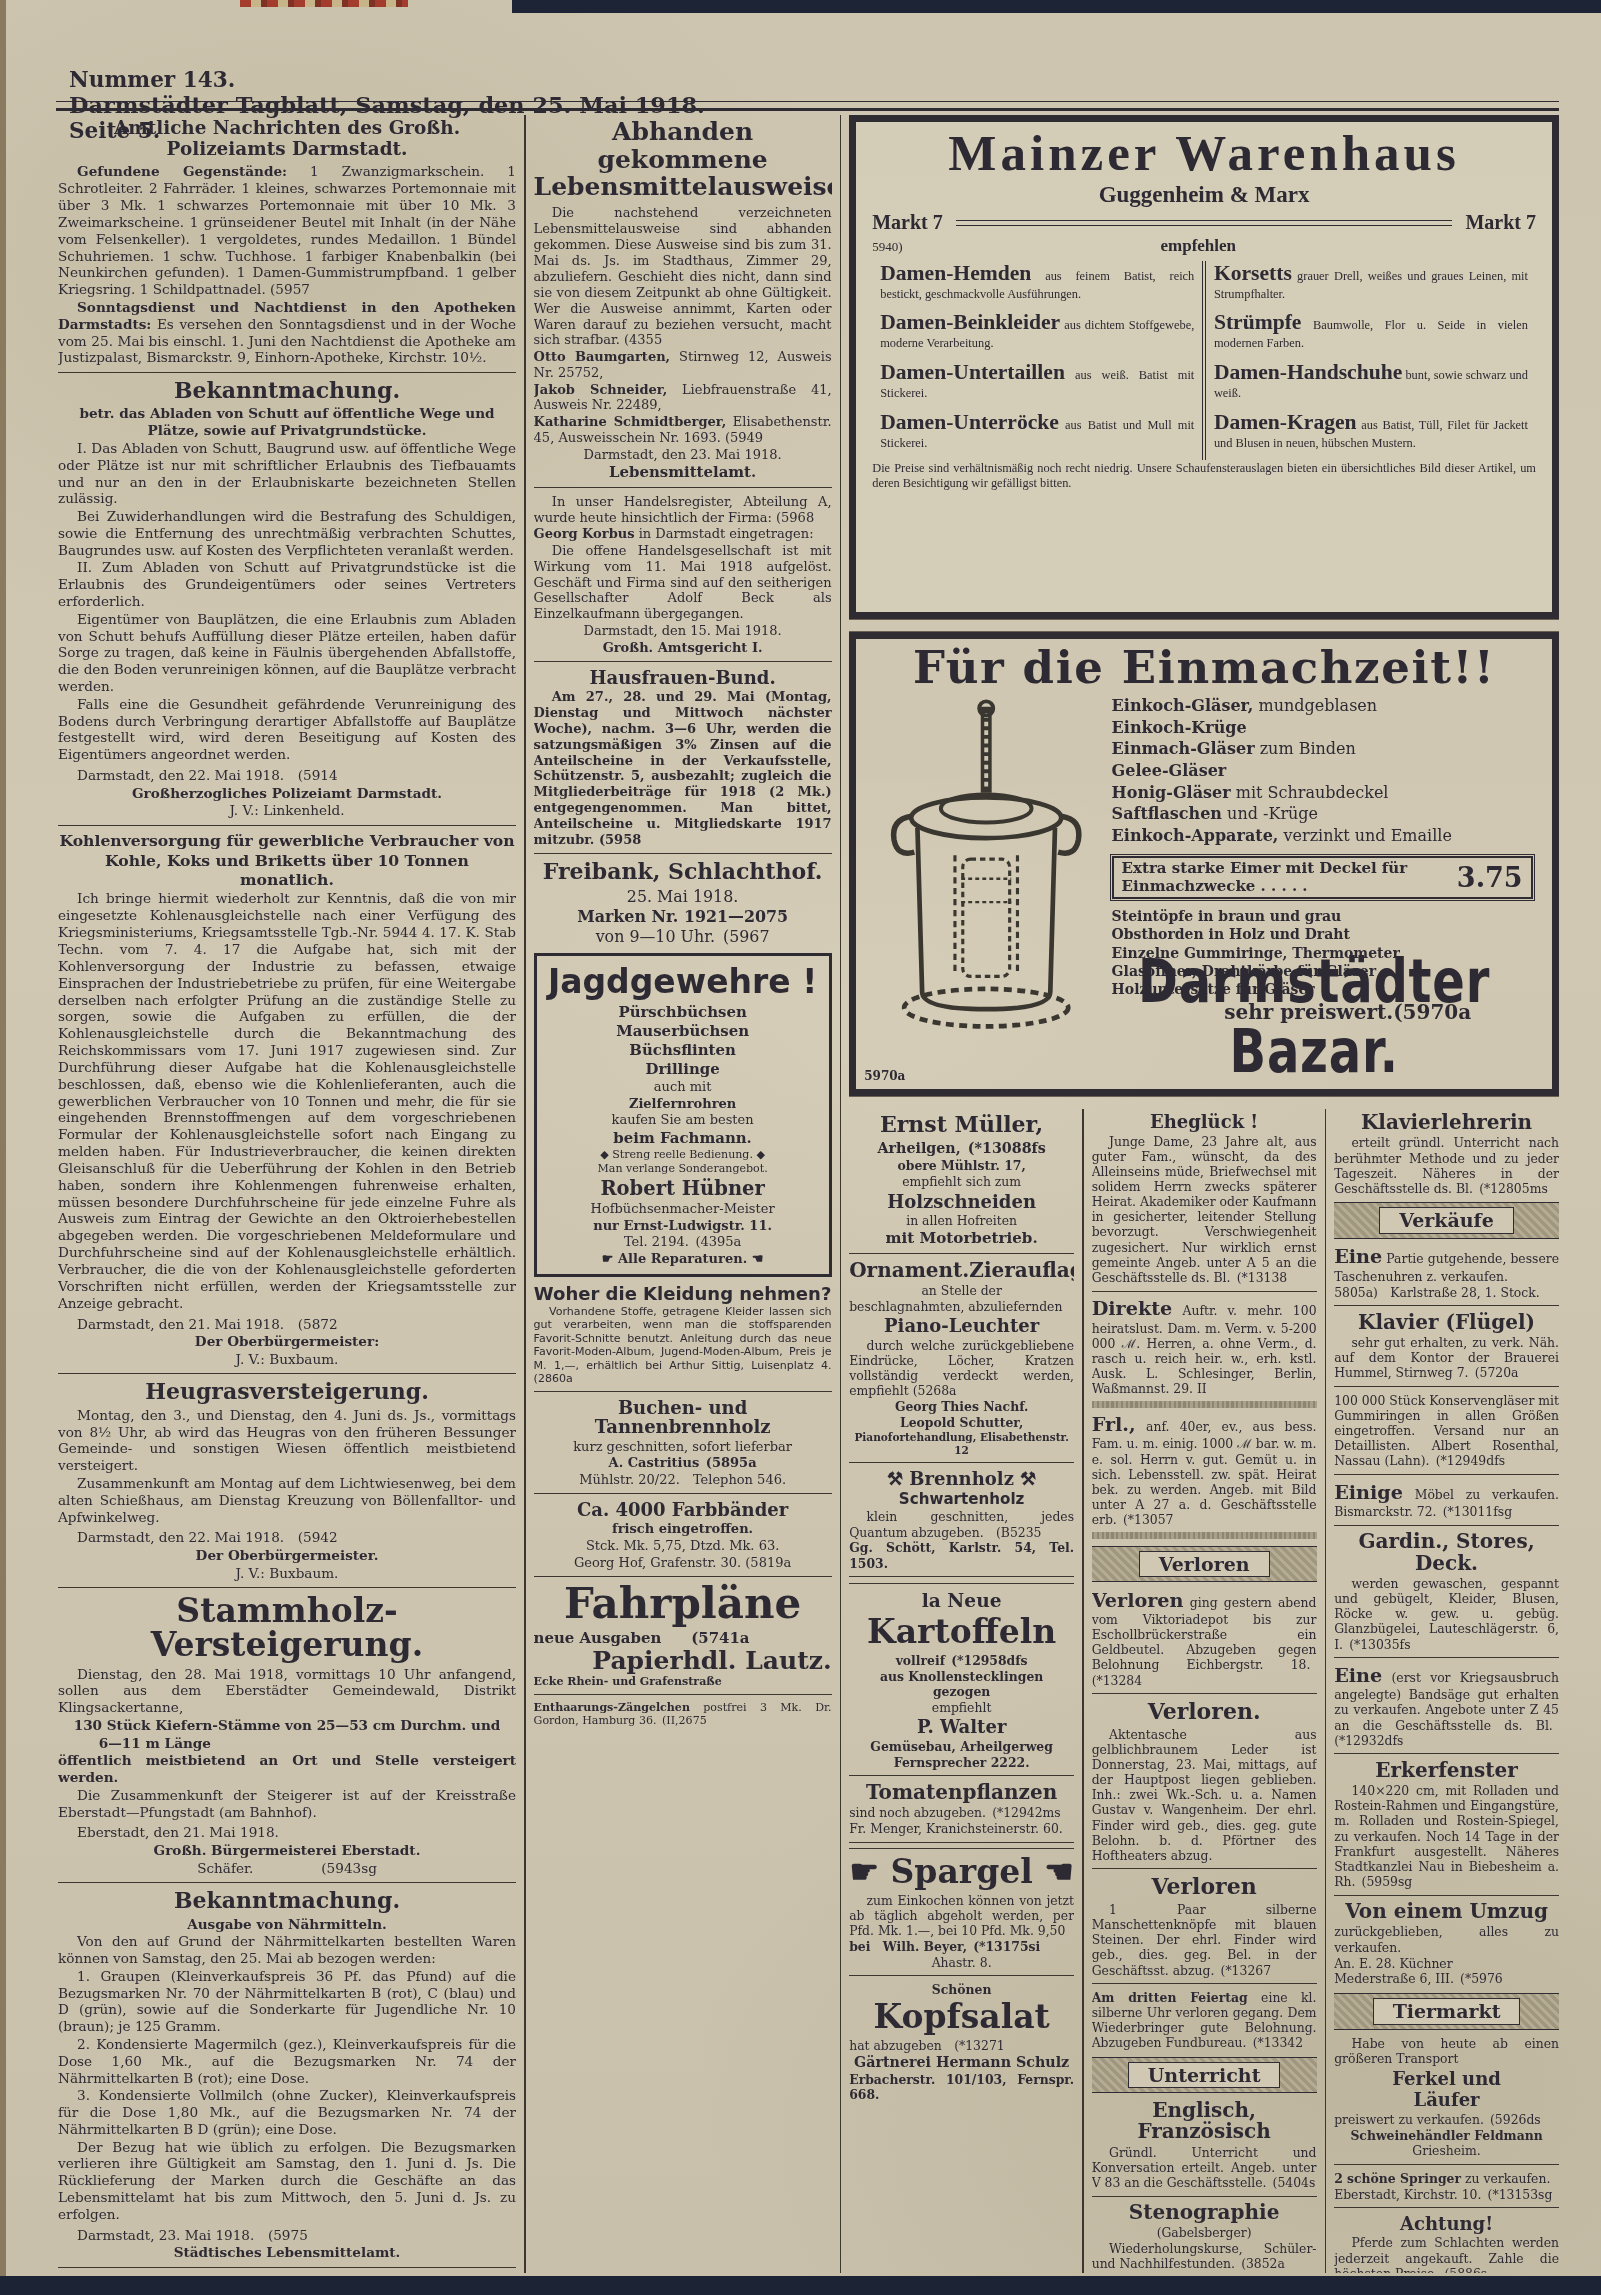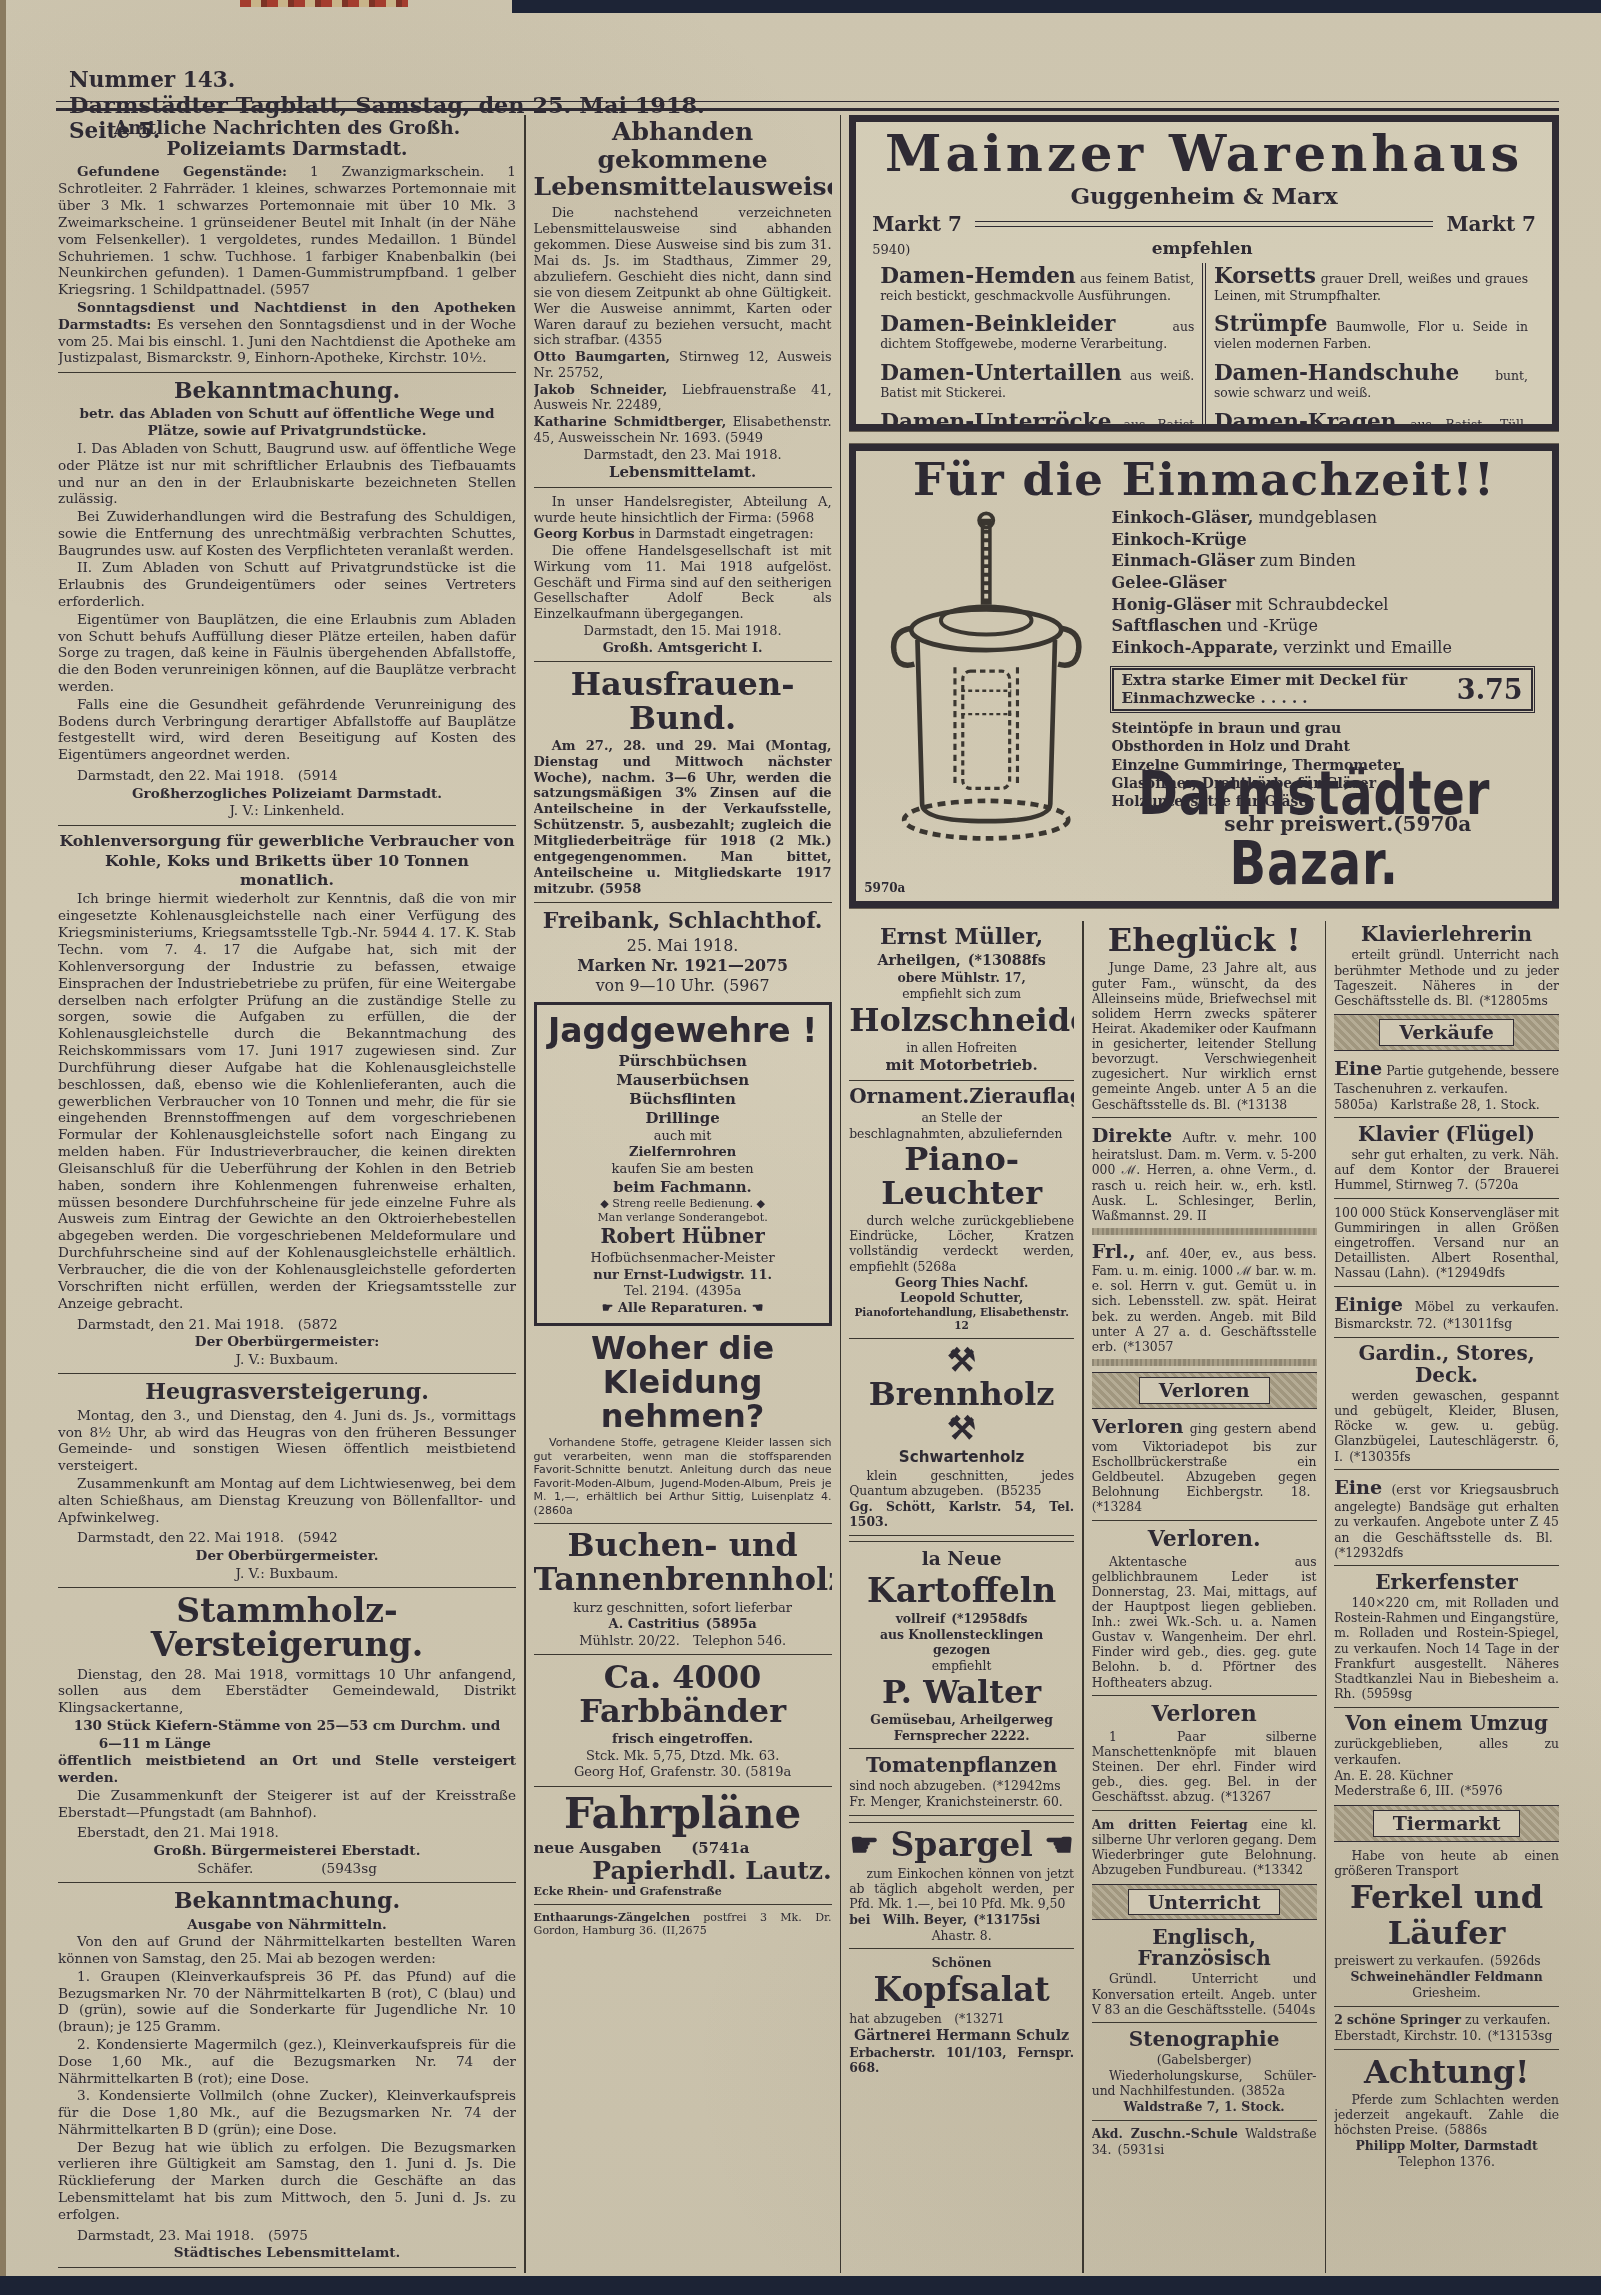--- a/index.html
+++ b/index.html
@@ -45,35 +45,35 @@
   .xl{font-size:1.5em;font-weight:bold;}
   .sp{margin-top:4px;}
   .sp2{margin-bottom:3.2px;}
   .lead{font-weight:bold;}
   .lead-d .lead{font-size:1.55em;}
   .t-h1{font-size:18.4px;font-weight:bold;text-align:center;line-height:1.12;margin:1.6px 0 4px;}
   .t-h1c{font-size:25px;font-weight:bold;text-align:center;line-height:1.1;margin:1.6px 0 4.8px;}
   .t-h2{font-size:22px;font-weight:bold;text-align:center;margin:4px 0 3.2px;line-height:1.08;}
   .t-d0{font-size:42px;font-weight:bold;text-align:center;line-height:1.02;margin:3.2px 0;}
   .t-d1{font-size:33px;font-weight:bold;text-align:center;line-height:1.04;margin:3.2px 0;}
-  .t-d2{font-size:32px;font-weight:bold;text-align:center;line-height:1.06;margin:2.4px 0;}
+  .t-d2{font-size:18px;font-weight:bold;text-align:center;line-height:1.06;margin:2.4px 0;}
   .t-d2l{font-size:25px;font-weight:bold;text-align:right;line-height:1.06;}
   .t-d3{font-size:20px;font-weight:bold;text-align:center;line-height:1.08;margin:1.6px 0;}
   .roman{font-family:"DejaVu Sans","Liberation Sans",sans-serif;}
   .secrule{border-top:1.6px solid #3b3730;margin:5.6px 0;}
   .secrule.short{border-top:0;height:7.2px;margin:4.8px 0;
     background:repeating-linear-gradient(90deg,#8e8672 0 2.4px,#aaa089 2.4px 4.8px);}
   .boxhead-wrap{text-align:center;margin:6.4px 0;padding:4px 0;
     border-top:1.6px solid #2f2b33;border-bottom:1.6px solid #2f2b33;
     background:repeating-linear-gradient(45deg,#b5ac95 0 3.2px,#a1977f 3.2px 6.4px);}
   .boxhead{display:inline-block;background:#d0c8b3;border:1.6px solid #2f2b33;
     font-weight:bold;font-size:19px;padding:0 19px;line-height:1.3;}
   
   .mw-ad{border:7.2px solid #2f2b33;outline:1.6px solid #6a6154;padding:4.8px 16px 6.4px;
-    margin:0 0 13px 0;height:316px;box-sizing:border-box;overflow:hidden;background:rgba(255,252,240,.12);}
+    margin:0 0 13px 0;height:504px;box-sizing:border-box;overflow:hidden;background:rgba(255,252,240,.12);font-family:Liberation Serif, serif;}
   .mw-title{text-align:center;font-size:51px;font-weight:bold;letter-spacing:4px;line-height:1.05;}
   .mw-sub{text-align:center;font-size:23px;font-weight:bold;margin-top:1.6px;}
   .mw-marktrow{display:flex;align-items:center;font-size:20px;font-weight:bold;margin-top:3.2px;}
   .mw-marktrule{flex:1;height:4px;border-top:1.6px solid #2f2b33;border-bottom:1.6px solid #2f2b33;margin:0 13px;}
   .mw-emprow{display:flex;align-items:baseline;font-size:13px;margin-top:1.6px;}
   .mw-emprow .emp{flex:1;text-align:center;font-weight:bold;font-size:17px;}
   .mw-cols{display:flex;margin-top:4.8px;}
   .mw-col{width:50%;padding:0 8px;box-sizing:border-box;}
   .mw-div{width:1.6px;border-left:0.8px solid #2f2b33;border-right:0.8px solid #2f2b33;flex:none;}
   .mw-item{margin-bottom:8.8px;text-align:justify;}

